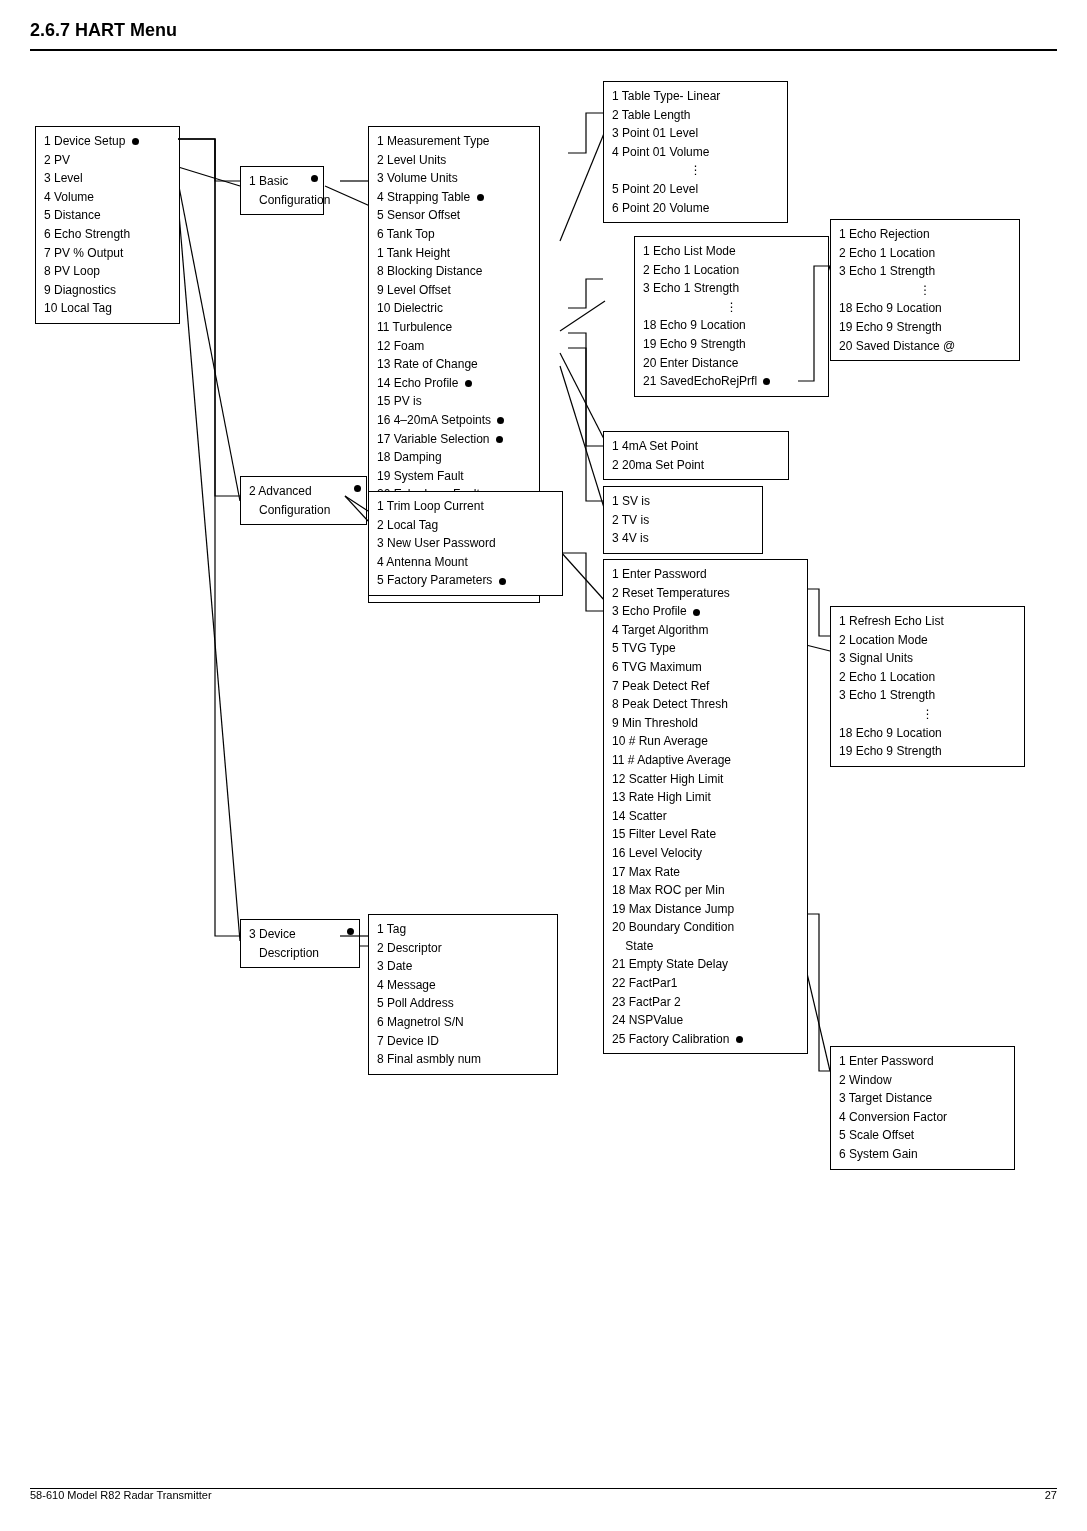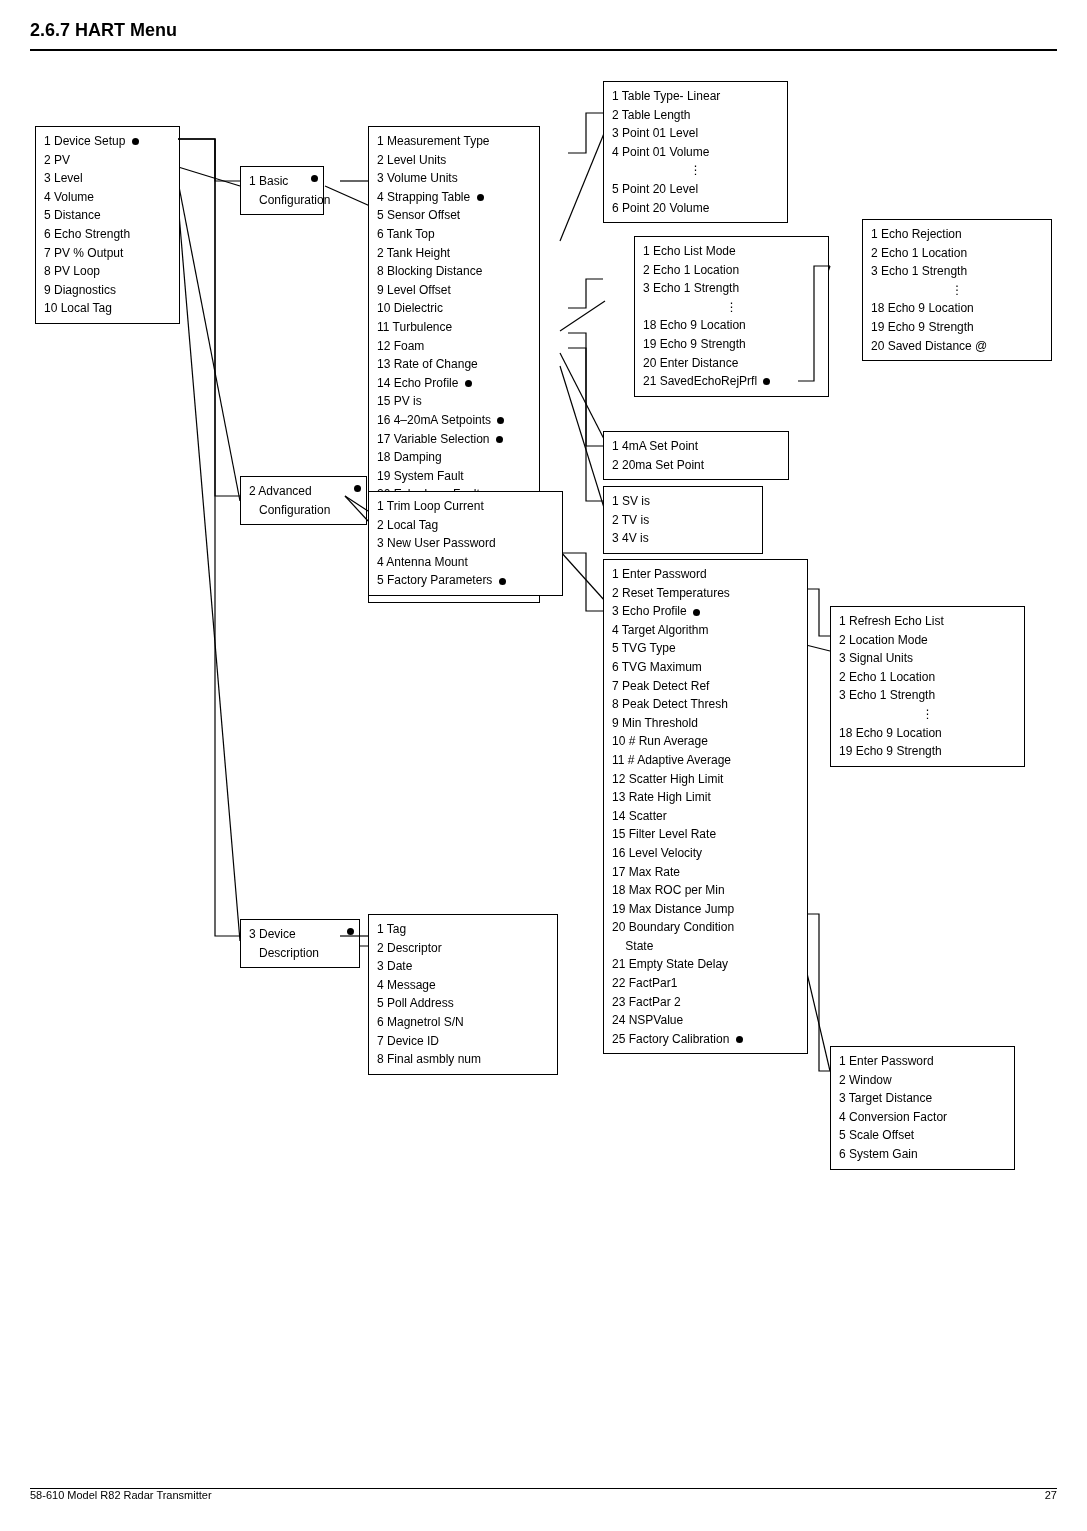--- a/index.html
+++ b/index.html
@@ -137,21 +137,21 @@
       <span class="dot" style="position:absolute; right:5px; top:8px;"></span>
     </div>
 
     <div class="menu-box" style="left:338px; top:55px; width:172px;">
       <div class="item">1   Measurement Type</div>
       <div class="item">2   Level Units</div>
       <div class="item">3   Volume Units</div>
       <div class="item">4   Strapping Table <span class="dot"></span></div>
       <div class="item">5   Sensor Offset</div>
       <div class="item">6   Tank Top</div>
-      <div class="item">2   Tank Height</div>
+      <div class="item">1   Tank Height</div>
       <div class="item">8   Blocking Distance</div>
       <div class="item">9   Level Offset</div>
       <div class="item">10  Dielectric</div>
       <div class="item">11  Turbulence</div>
       <div class="item">12  Foam</div>
       <div class="item">13  Rate of Change</div>
       <div class="item">14  Echo Profile <span class="dot"></span></div>
       <div class="item">15  PV is</div>
       <div class="item">16  4–20mA Setpoints <span class="dot"></span></div>
       <div class="item">17  Variable Selection <span class="dot"></span></div>
@@ -179,21 +179,21 @@
       <div class="item">1   Echo List Mode</div>
       <div class="item">2   Echo 1 Location</div>
       <div class="item">3   Echo 1 Strength</div>
       <div class="item" style="text-align:center;">⋮</div>
       <div class="item">18  Echo 9 Location</div>
       <div class="item">19  Echo 9 Strength</div>
       <div class="item">20  Enter Distance</div>
       <div class="item">21  SavedEchoRejPrfl <span class="dot"></span></div>
     </div>
 
-    <div class="menu-box" style="left:800px; top:148px; width:190px;margin-left:32px;">
+    <div class="menu-box" style="left:800px; top:148px; width:190px;">
       <div class="item">1   Echo Rejection</div>
       <div class="item">2   Echo 1 Location</div>
       <div class="item">3   Echo 1 Strength</div>
       <div class="item" style="text-align:center;">⋮</div>
       <div class="item">18  Echo 9 Location</div>
       <div class="item">19  Echo 9 Strength</div>
       <div class="item">20  Saved Distance @</div>
     </div>
 
     <div class="menu-box" style="left:573px; top:360px; width:186px;">

